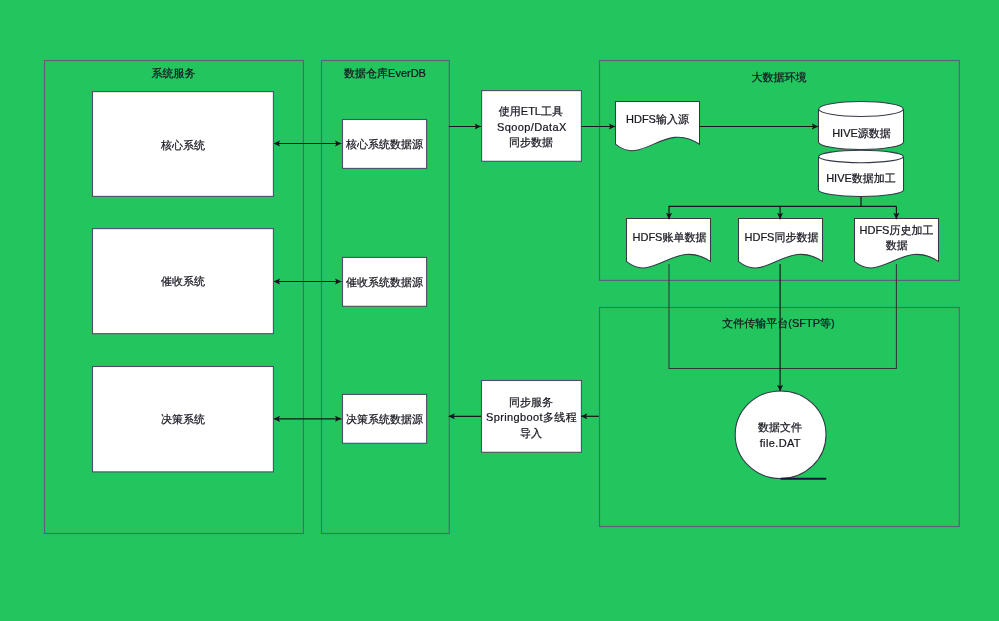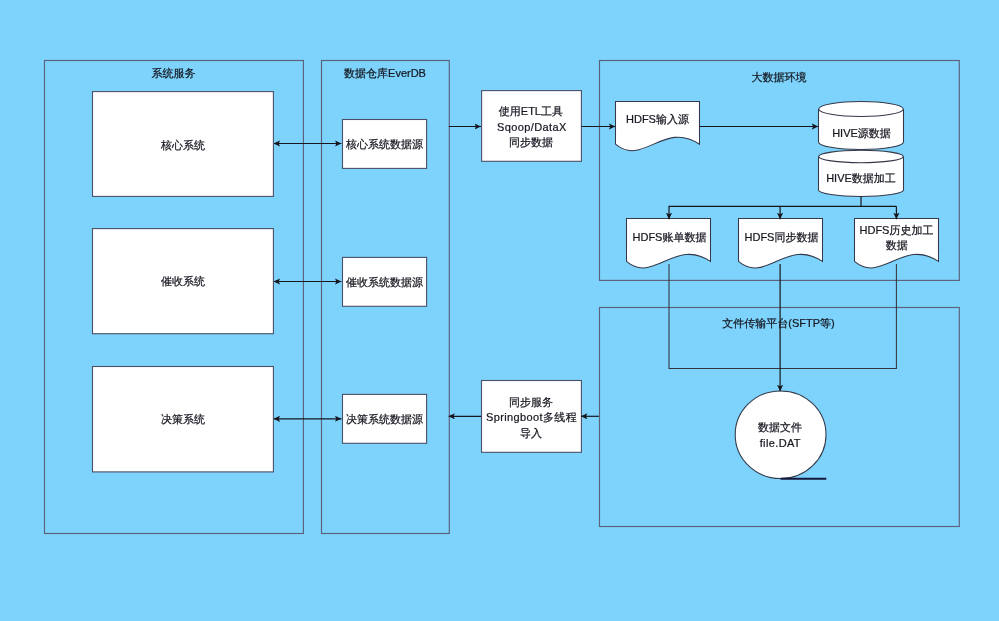--- a/index.html
+++ b/index.html
@@ -1,19 +1,19 @@
 <!DOCTYPE html>
 <html><head>
 <meta charset="utf-8">
 <title>Data Sync Architecture Diagram</title>
 <style>
   html,body{margin:0;padding:0;background:#ffffff;}
   body{width:999px;height:621px;overflow:hidden;
        font-family:"Liberation Sans", sans-serif;}
-  #canvas{position:relative;width:999px;height:621px;background:#7dd3fc;}
+  #canvas{position:relative;width:999px;height:621px;background:#22c55e;}
   svg#sv{position:absolute;left:0;top:0;display:block;}
   .grp{fill:none;stroke:#5c6179;stroke-width:1.15;}
   .box{fill:#ffffff;stroke:#4b5068;stroke-width:1.1;}
   .shp{fill:#ffffff;stroke:#343848;stroke-width:1.05;}
   .conn{fill:none;stroke:#16161c;stroke-width:1.2;}
   .conn2{fill:none;stroke:#33343c;stroke-width:1.05;}
   text{font-family:"Liberation Sans", sans-serif;fill:#15161f;
        text-anchor:middle;paint-order:stroke;stroke:#15161f;stroke-width:0.22;}
   .t11{font-size:11px;}
   .tw{font-size:11px;letter-spacing:0.38px;}

